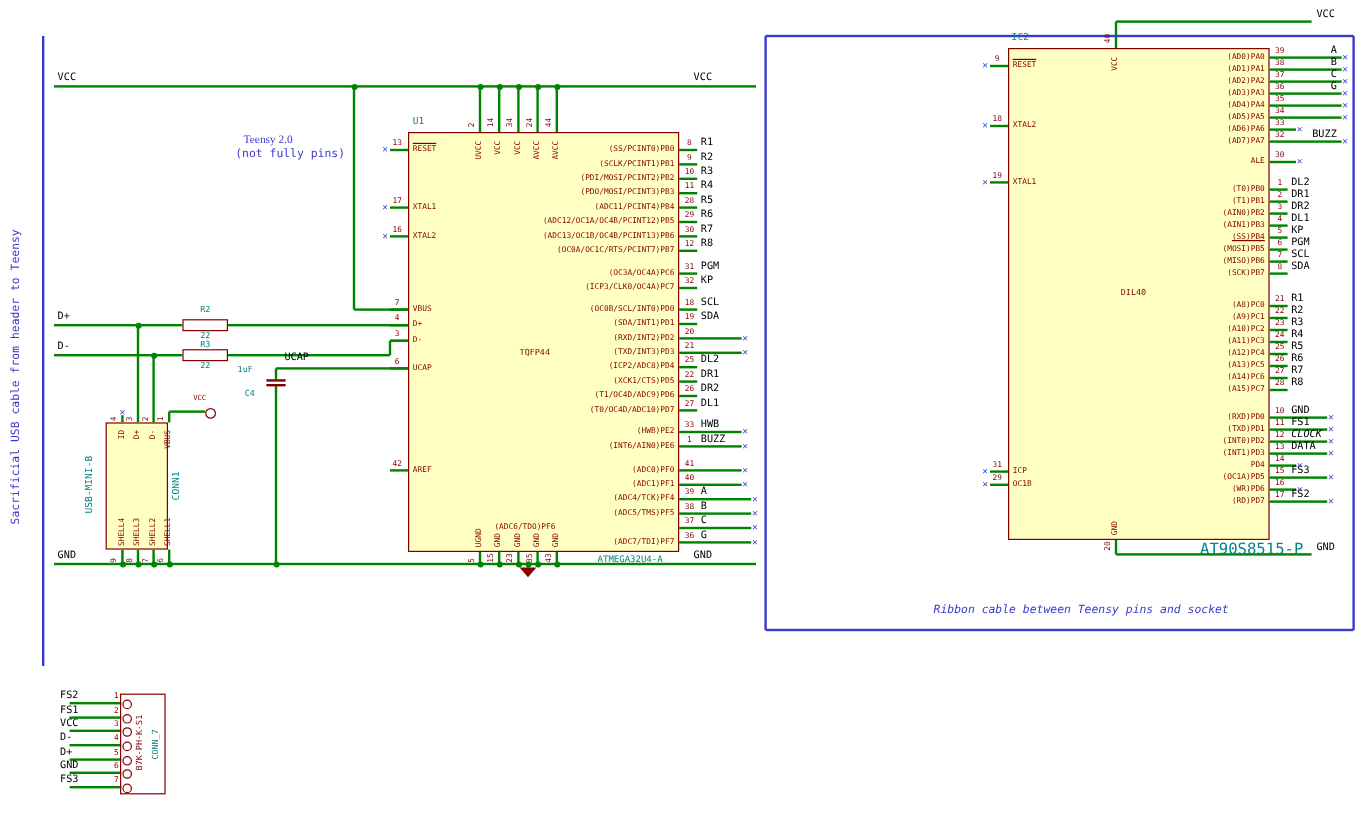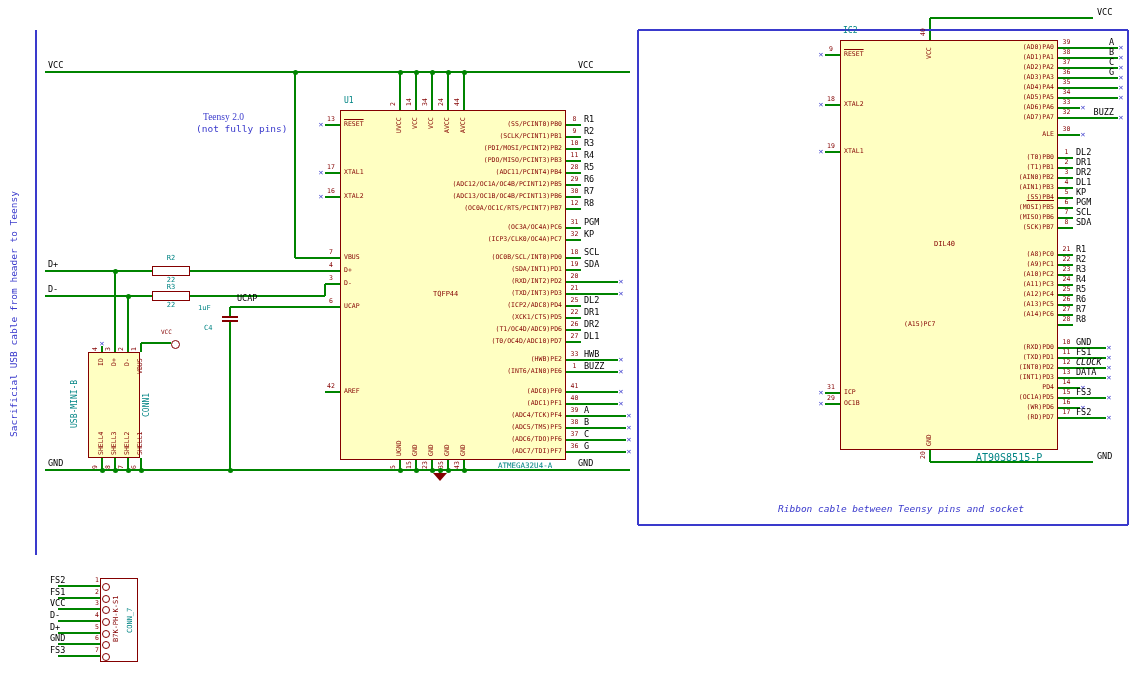--- a/index.html
+++ b/index.html
@@ -140,21 +140,21 @@
     <div class="wire" style="left: 566px; top: 136.2px; width: 15px; height: 1.6px; background: rgb(0, 132, 0);"></div>
     <div class="t" style="left: 568px; top: 128px; font-size: 6.5px; color: rgb(132, 0, 0); width: 13px; text-align: center;">9</div>
     <div class="t" style="left: 412px; top: 133px; font-size: 6.5px; color: rgb(132, 0, 0); width: 150px; text-align: right;">(SCLK/PCINT1)PB1</div>
     <div class="t" style="left: 584px; top: 126.5px; font-size: 8.5px; color: rgb(0, 0, 0);">R2</div>
     <div class="wire" style="left: 566px; top: 148.2px; width: 15px; height: 1.6px; background: rgb(0, 132, 0);"></div>
     <div class="t" style="left: 568px; top: 140px; font-size: 6.5px; color: rgb(132, 0, 0); width: 13px; text-align: center;">10</div>
     <div class="t" style="left: 412px; top: 145px; font-size: 6.5px; color: rgb(132, 0, 0); width: 150px; text-align: right;">(PDI/MOSI/PCINT2)PB2</div>
     <div class="t" style="left: 584px; top: 138.5px; font-size: 8.5px; color: rgb(0, 0, 0);">R3</div>
     <div class="wire" style="left: 566px; top: 160.2px; width: 15px; height: 1.6px; background: rgb(0, 132, 0);"></div>
     <div class="t" style="left: 568px; top: 152px; font-size: 6.5px; color: rgb(132, 0, 0); width: 13px; text-align: center;">11</div>
-    <div class="t" style="left: 412px; top: 157px; font-size: 6.5px; color: rgb(132, 0, 0); width: 150px; text-align: right;">(PDO/MISO/PCINT3)PB3</div>
+    <div class="t" style="left: 412px; top: 157px; font-size: 6.5px; color: rgb(132, 0, 0); width: 150px; text-align: right;">(PDO/MOSI/PCINT3)PB3</div>
     <div class="t" style="left: 584px; top: 150.5px; font-size: 8.5px; color: rgb(0, 0, 0);">R4</div>
     <div class="wire" style="left: 566px; top: 172.2px; width: 15px; height: 1.6px; background: rgb(0, 132, 0);"></div>
     <div class="t" style="left: 568px; top: 164px; font-size: 6.5px; color: rgb(132, 0, 0); width: 13px; text-align: center;">28</div>
     <div class="t" style="left: 412px; top: 169px; font-size: 6.5px; color: rgb(132, 0, 0); width: 150px; text-align: right;">(ADC11/PCINT4)PB4</div>
     <div class="t" style="left: 584px; top: 162.5px; font-size: 8.5px; color: rgb(0, 0, 0);">R5</div>
     <div class="wire" style="left: 566px; top: 184.2px; width: 15px; height: 1.6px; background: rgb(0, 132, 0);"></div>
     <div class="t" style="left: 568px; top: 176px; font-size: 6.5px; color: rgb(132, 0, 0); width: 13px; text-align: center;">29</div>
     <div class="t" style="left: 412px; top: 181px; font-size: 6.5px; color: rgb(132, 0, 0); width: 150px; text-align: right;">(ADC12/OC1A/OC4B/PCINT12)PB5</div>
     <div class="t" style="left: 584px; top: 174.5px; font-size: 8.5px; color: rgb(0, 0, 0);">R6</div>
     <div class="wire" style="left: 566px; top: 196.2px; width: 15px; height: 1.6px; background: rgb(0, 132, 0);"></div>
@@ -228,21 +228,21 @@
     <div class="t" style="left: 412px; top: 412px; font-size: 6.5px; color: rgb(132, 0, 0); width: 150px; text-align: right;">(ADC4/TCK)PF4</div>
     <div class="t" style="left: 584px; top: 405.5px; font-size: 8.5px; color: rgb(0, 0, 0);">A</div>
     <div class="t" style="left: 624.5px; top: 411px; font-size: 8px; color: rgb(58, 58, 204); width: 9px; text-align: center; line-height: 9px;">✕</div>
     <div class="wire" style="left: 566px; top: 427.2px; width: 60px; height: 1.6px; background: rgb(0, 132, 0);"></div>
     <div class="t" style="left: 568px; top: 419px; font-size: 6.5px; color: rgb(132, 0, 0); width: 13px; text-align: center;">38</div>
     <div class="t" style="left: 412px; top: 424px; font-size: 6.5px; color: rgb(132, 0, 0); width: 150px; text-align: right;">(ADC5/TMS)PF5</div>
     <div class="t" style="left: 584px; top: 417.5px; font-size: 8.5px; color: rgb(0, 0, 0);">B</div>
     <div class="t" style="left: 624.5px; top: 423px; font-size: 8px; color: rgb(58, 58, 204); width: 9px; text-align: center; line-height: 9px;">✕</div>
     <div class="wire" style="left: 566px; top: 439.2px; width: 60px; height: 1.6px; background: rgb(0, 132, 0);"></div>
     <div class="t" style="left: 568px; top: 431px; font-size: 6.5px; color: rgb(132, 0, 0); width: 13px; text-align: center;">37</div>
-    <div class="t" style="left: 412px; top: 436px; font-size: 6.5px; color: rgb(132, 0, 0); width: 150px; text-align: right;">(ADC6/TDO)PF6</div>
+    <div class="t" style="left: 412px; top: 436px; font-size: 6.5px; color: rgb(132, 0, 0); width: 150px; ">(ADC6/TDO)PF6</div>
     <div class="t" style="left: 584px; top: 429.5px; font-size: 8.5px; color: rgb(0, 0, 0);">C</div>
     <div class="t" style="left: 624.5px; top: 435px; font-size: 8px; color: rgb(58, 58, 204); width: 9px; text-align: center; line-height: 9px;">✕</div>
     <div class="wire" style="left: 566px; top: 451.2px; width: 60px; height: 1.6px; background: rgb(0, 132, 0);"></div>
     <div class="t" style="left: 568px; top: 443px; font-size: 6.5px; color: rgb(132, 0, 0); width: 13px; text-align: center;">36</div>
     <div class="t" style="left: 412px; top: 448px; font-size: 6.5px; color: rgb(132, 0, 0); width: 150px; text-align: right;">(ADC7/TDI)PF7</div>
     <div class="t" style="left: 584px; top: 441.5px; font-size: 8.5px; color: rgb(0, 0, 0);">G</div>
     <div class="t" style="left: 624.5px; top: 447px; font-size: 8px; color: rgb(58, 58, 204); width: 9px; text-align: center; line-height: 9px;">✕</div>
     <div class="t vt" style="left: 390px; top: 106px; font-size: 6.5px; color: rgb(132, 0, 0);">2</div>
     <div class="t vt" style="left: 396px; top: 133.12px; font-size: 6.5px; color: rgb(132, 0, 0);">UVCC</div>
     <div class="t vt" style="left: 406px; top: 106px; font-size: 6.5px; color: rgb(132, 0, 0);">14</div>
@@ -259,21 +259,21 @@
     <div class="t vt" style="left: 412px; top: 456px; font-size: 6.5px; color: rgb(132, 0, 0);">GND</div>
     <div class="t vt" style="left: 422px; top: 469px; font-size: 6.5px; color: rgb(132, 0, 0);">23</div>
     <div class="t vt" style="left: 428px; top: 456px; font-size: 6.5px; color: rgb(132, 0, 0);">GND</div>
     <div class="t vt" style="left: 438px; top: 469px; font-size: 6.5px; color: rgb(132, 0, 0);">35</div>
     <div class="t vt" style="left: 444px; top: 456px; font-size: 6.5px; color: rgb(132, 0, 0);">GND</div>
     <div class="t vt" style="left: 454px; top: 469px; font-size: 6.5px; color: rgb(132, 0, 0);">43</div>
     <div class="t vt" style="left: 460px; top: 456px; font-size: 6.5px; color: rgb(132, 0, 0);">GND</div>
     <div class="box" style="left: 840px; top: 40px; width: 218px; height: 410px; background: rgb(255, 255, 194); border: 1.6px solid rgb(132, 0, 0);"></div>
     <div class="t" style="left: 843px; top: 26px; font-size: 8px; color: rgb(0, 132, 132);">IC2</div>
     <div class="t" style="left: 934px; top: 240px; font-size: 7px; color: rgb(132, 0, 0);">DIL40</div>
-    <div class="t" style="left: 976px; top: 452px; font-size: 10px; color: rgb(0, 132, 132);">AT90S8515-P</div>
+    <div class="t" style="left: 1000px; top: 452px; font-size: 13px; color: rgb(0, 132, 132);">AT90S8515-P</div>
     <div class="wire" style="left: 825px; top: 54.2px; width: 15px; height: 1.6px; background: rgb(0, 132, 0);"></div>
     <div class="t" style="left: 824px; top: 46px; font-size: 6.5px; color: rgb(132, 0, 0); width: 14px; text-align: center;">9</div>
     <div class="t" style="left: 844px; top: 51px; font-size: 6.5px; color: rgb(132, 0, 0); text-decoration: overline;">RESET</div>
     <div class="t" style="left: 816.5px; top: 50px; font-size: 8px; color: rgb(58, 58, 204); width: 9px; text-align: center; line-height: 9px;">✕</div>
     <div class="wire" style="left: 825px; top: 104.2px; width: 15px; height: 1.6px; background: rgb(0, 132, 0);"></div>
     <div class="t" style="left: 824px; top: 96px; font-size: 6.5px; color: rgb(132, 0, 0); width: 14px; text-align: center;">18</div>
     <div class="t" style="left: 844px; top: 101px; font-size: 6.5px; color: rgb(132, 0, 0);">XTAL2</div>
     <div class="t" style="left: 816.5px; top: 100px; font-size: 8px; color: rgb(58, 58, 204); width: 9px; text-align: center; line-height: 9px;">✕</div>
     <div class="wire" style="left: 825px; top: 151.2px; width: 15px; height: 1.6px; background: rgb(0, 132, 0);"></div>
     <div class="t" style="left: 824px; top: 143px; font-size: 6.5px; color: rgb(132, 0, 0); width: 14px; text-align: center;">19</div>
@@ -383,21 +383,21 @@
     <div class="wire" style="left: 1058px; top: 304.2px; width: 15px; height: 1.6px; background: rgb(0, 132, 0);"></div>
     <div class="t" style="left: 1060px; top: 296px; font-size: 6.5px; color: rgb(132, 0, 0); width: 13px; text-align: center;">26</div>
     <div class="t" style="left: 904px; top: 301px; font-size: 6.5px; color: rgb(132, 0, 0); width: 150px; text-align: right;">(A13)PC5</div>
     <div class="t" style="left: 1076px; top: 294.5px; font-size: 8.5px; color: rgb(0, 0, 0);">R6</div>
     <div class="wire" style="left: 1058px; top: 314.2px; width: 15px; height: 1.6px; background: rgb(0, 132, 0);"></div>
     <div class="t" style="left: 1060px; top: 306px; font-size: 6.5px; color: rgb(132, 0, 0); width: 13px; text-align: center;">27</div>
     <div class="t" style="left: 904px; top: 311px; font-size: 6.5px; color: rgb(132, 0, 0); width: 150px; text-align: right;">(A14)PC6</div>
     <div class="t" style="left: 1076px; top: 304.5px; font-size: 8.5px; color: rgb(0, 0, 0);">R7</div>
     <div class="wire" style="left: 1058px; top: 324.2px; width: 15px; height: 1.6px; background: rgb(0, 132, 0);"></div>
     <div class="t" style="left: 1060px; top: 316px; font-size: 6.5px; color: rgb(132, 0, 0); width: 13px; text-align: center;">28</div>
-    <div class="t" style="left: 904px; top: 321px; font-size: 6.5px; color: rgb(132, 0, 0); width: 150px; ">(A15)PC7</div>
+    <div class="t" style="left: 904px; top: 321px; font-size: 6.5px; color: rgb(132, 0, 0); width: 150px; text-align: right;">(A15)PC7</div>
     <div class="t" style="left: 1076px; top: 314.5px; font-size: 8.5px; color: rgb(0, 0, 0);">R8</div>
     <div class="wire" style="left: 1058px; top: 347.2px; width: 48px; height: 1.6px; background: rgb(0, 132, 0);"></div>
     <div class="t" style="left: 1060px; top: 339px; font-size: 6.5px; color: rgb(132, 0, 0); width: 13px; text-align: center;">10</div>
     <div class="t" style="left: 904px; top: 344px; font-size: 6.5px; color: rgb(132, 0, 0); width: 150px; text-align: right;">(RXD)PD0</div>
     <div class="t" style="left: 1076px; top: 337.5px; font-size: 8.5px; color: rgb(0, 0, 0);">GND</div>
     <div class="t" style="left: 1104.5px; top: 343px; font-size: 8px; color: rgb(58, 58, 204); width: 9px; text-align: center; line-height: 9px;">✕</div>
     <div class="wire" style="left: 1058px; top: 357.2px; width: 48px; height: 1.6px; background: rgb(0, 132, 0);"></div>
     <div class="t" style="left: 1060px; top: 349px; font-size: 6.5px; color: rgb(132, 0, 0); width: 13px; text-align: center;">11</div>
     <div class="t" style="left: 904px; top: 354px; font-size: 6.5px; color: rgb(132, 0, 0); width: 150px; text-align: right;">(TXD)PD1</div>
     <div class="t" style="left: 1076px; top: 347.5px; font-size: 8.5px; color: rgb(0, 0, 0);">FS1</div>

